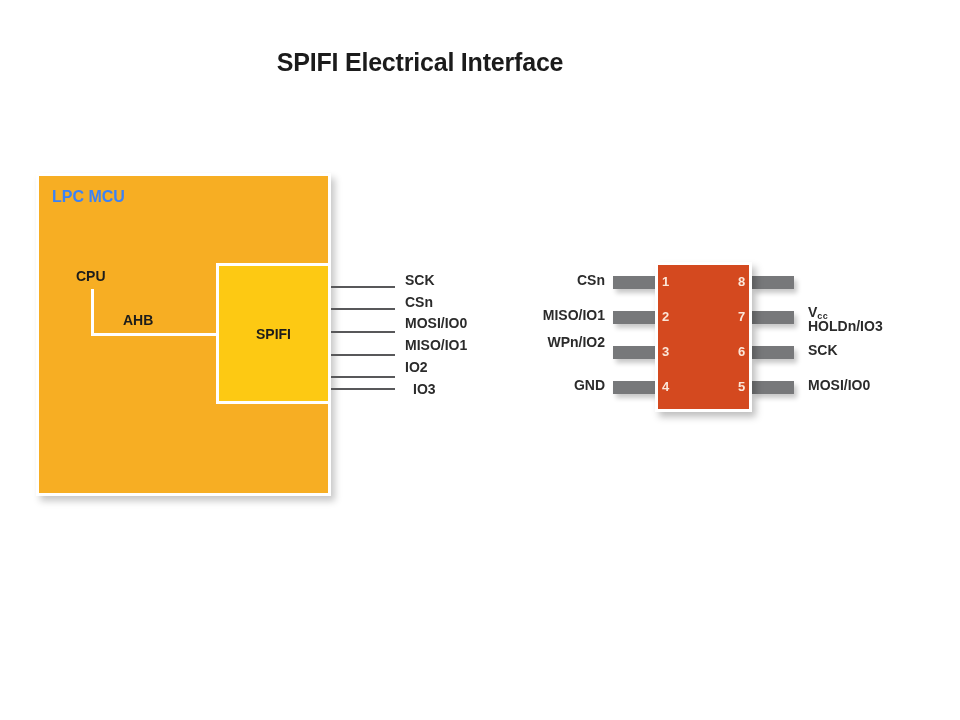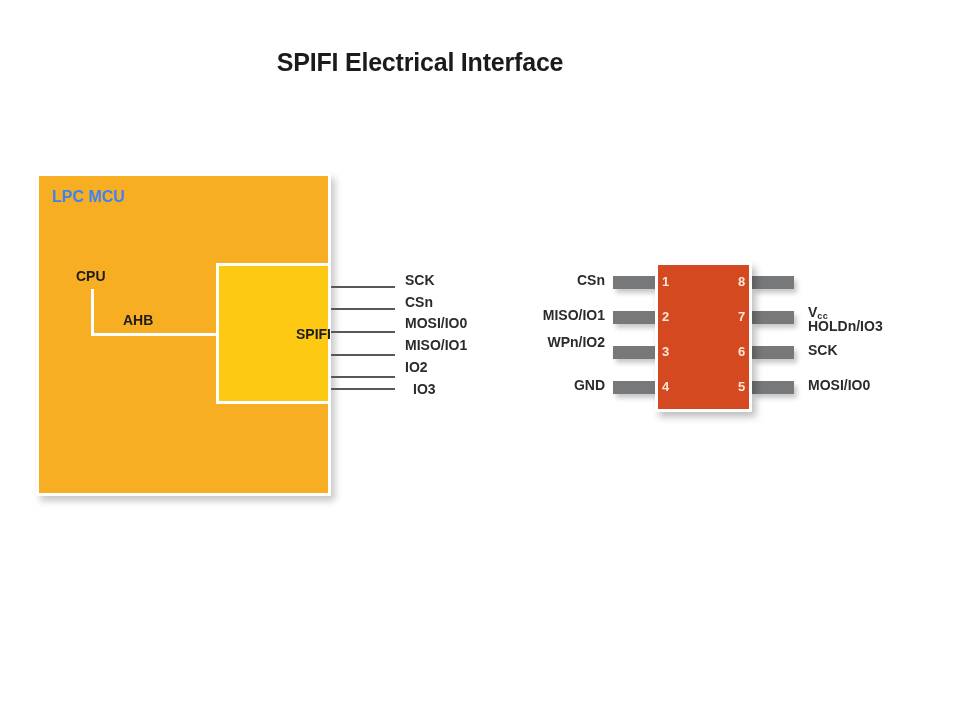--- a/index.html
+++ b/index.html
@@ -98,21 +98,21 @@
     height: 141px;
     background: #fdc913;
     border: 3px solid #ffffff;
     box-sizing: border-box;
   }
   #spifi-label {
     position: absolute;
     left: 216px;
     top: 326px;
     width: 115px;
-    text-align: right;
+    text-align: center;
     font-size: 14px;
     font-weight: bold;
     color: #1d1d1b;
   }
 
   
   .sig-line {
     position: absolute;
     left: 331px;
     width: 64px;

